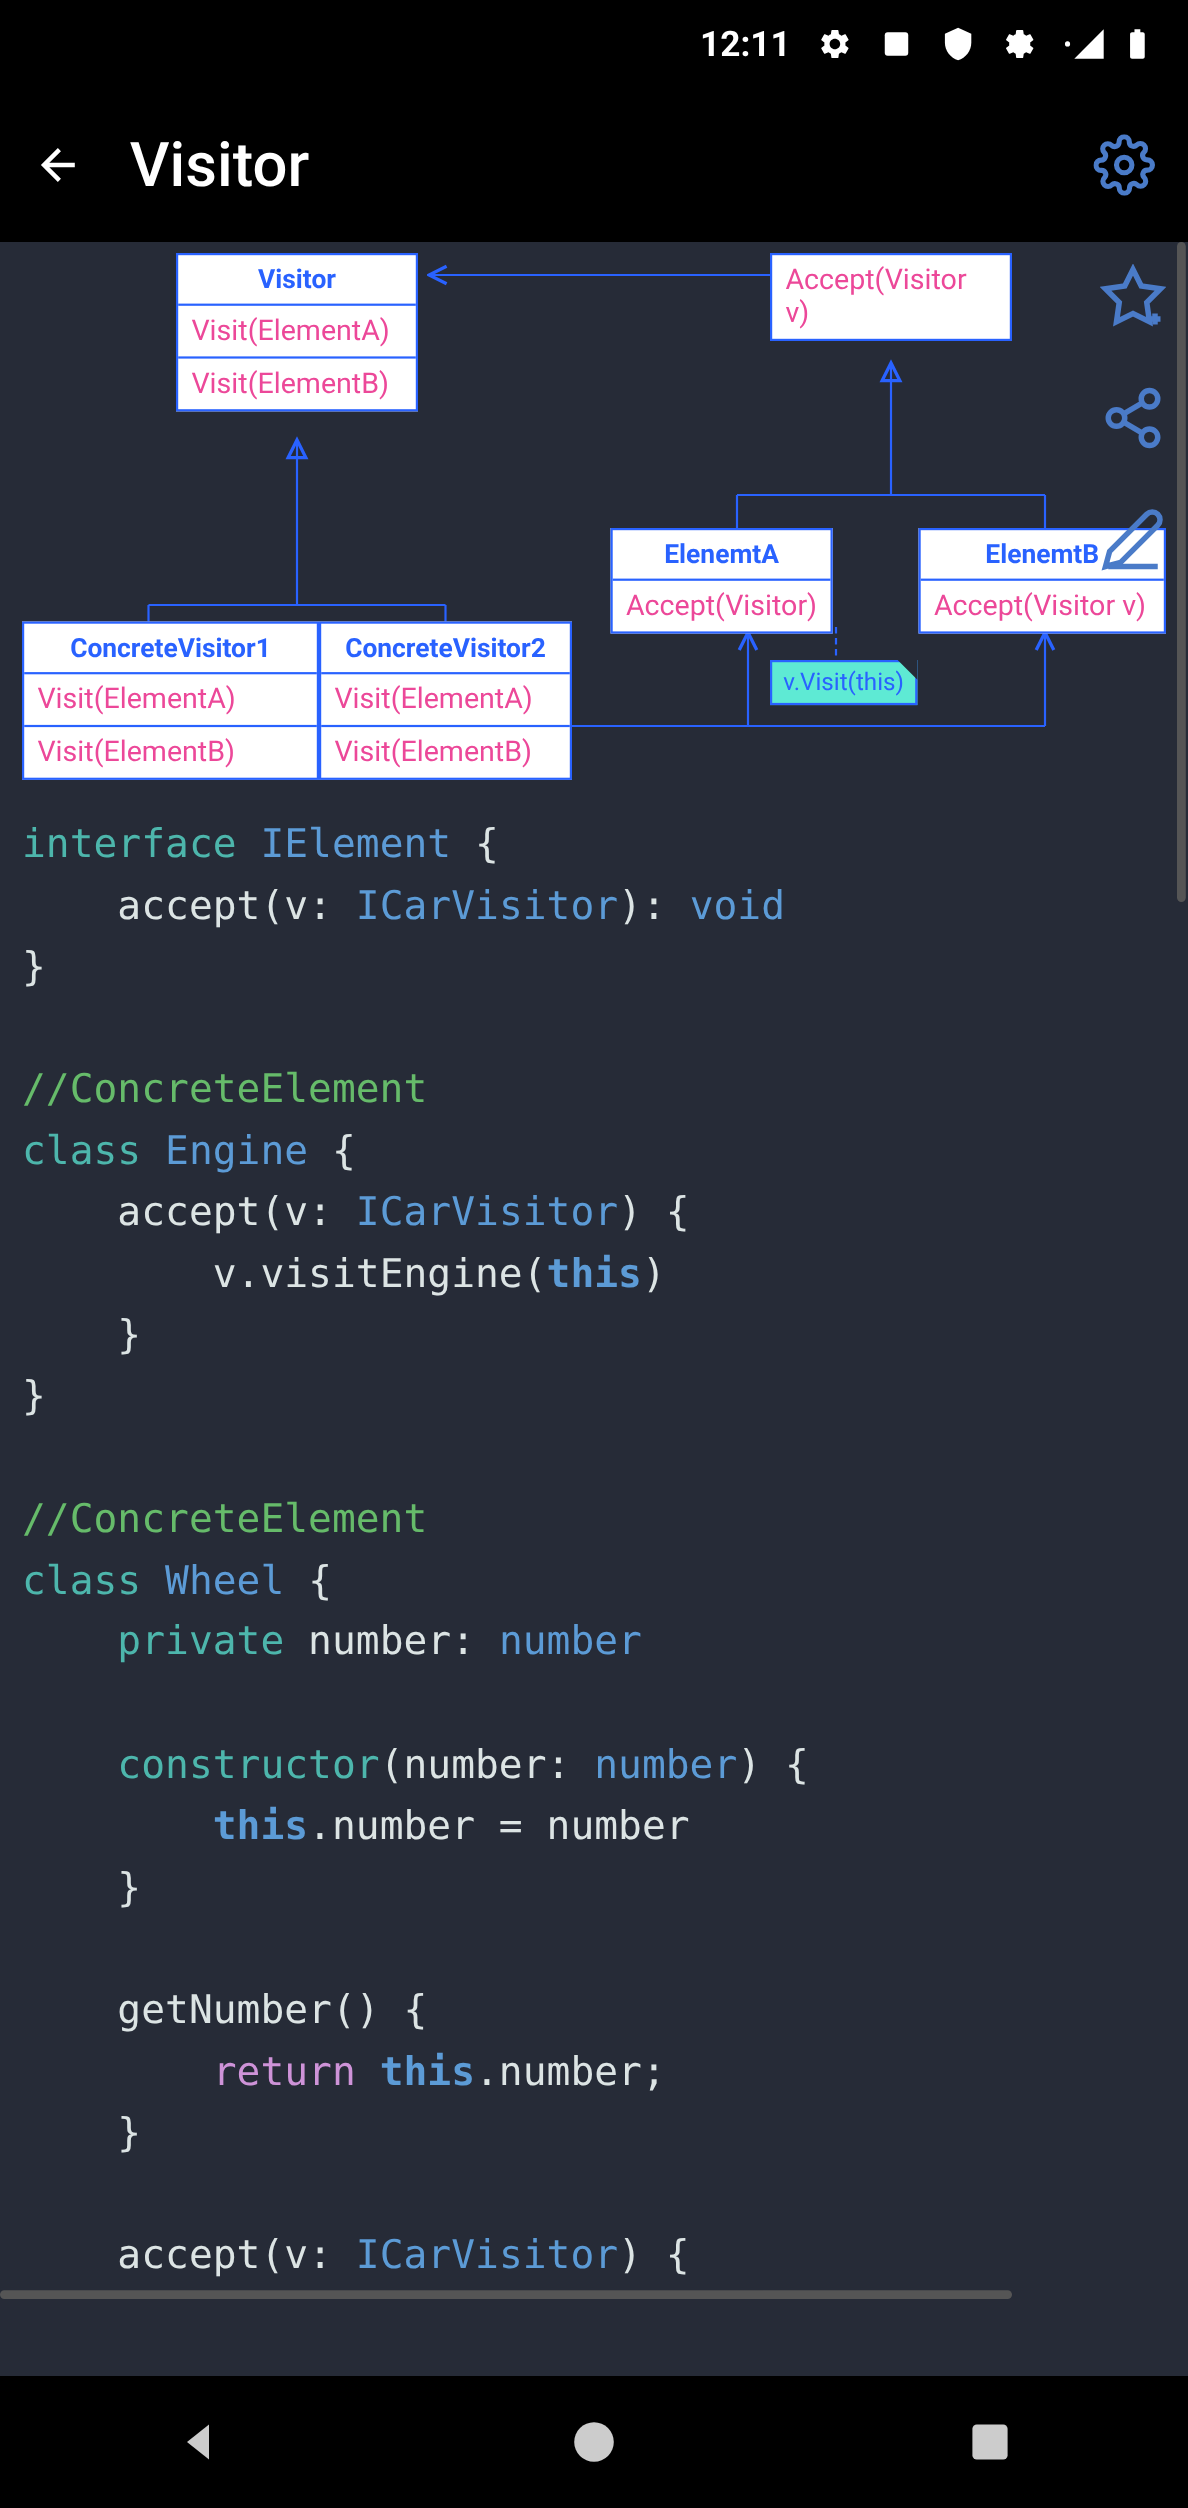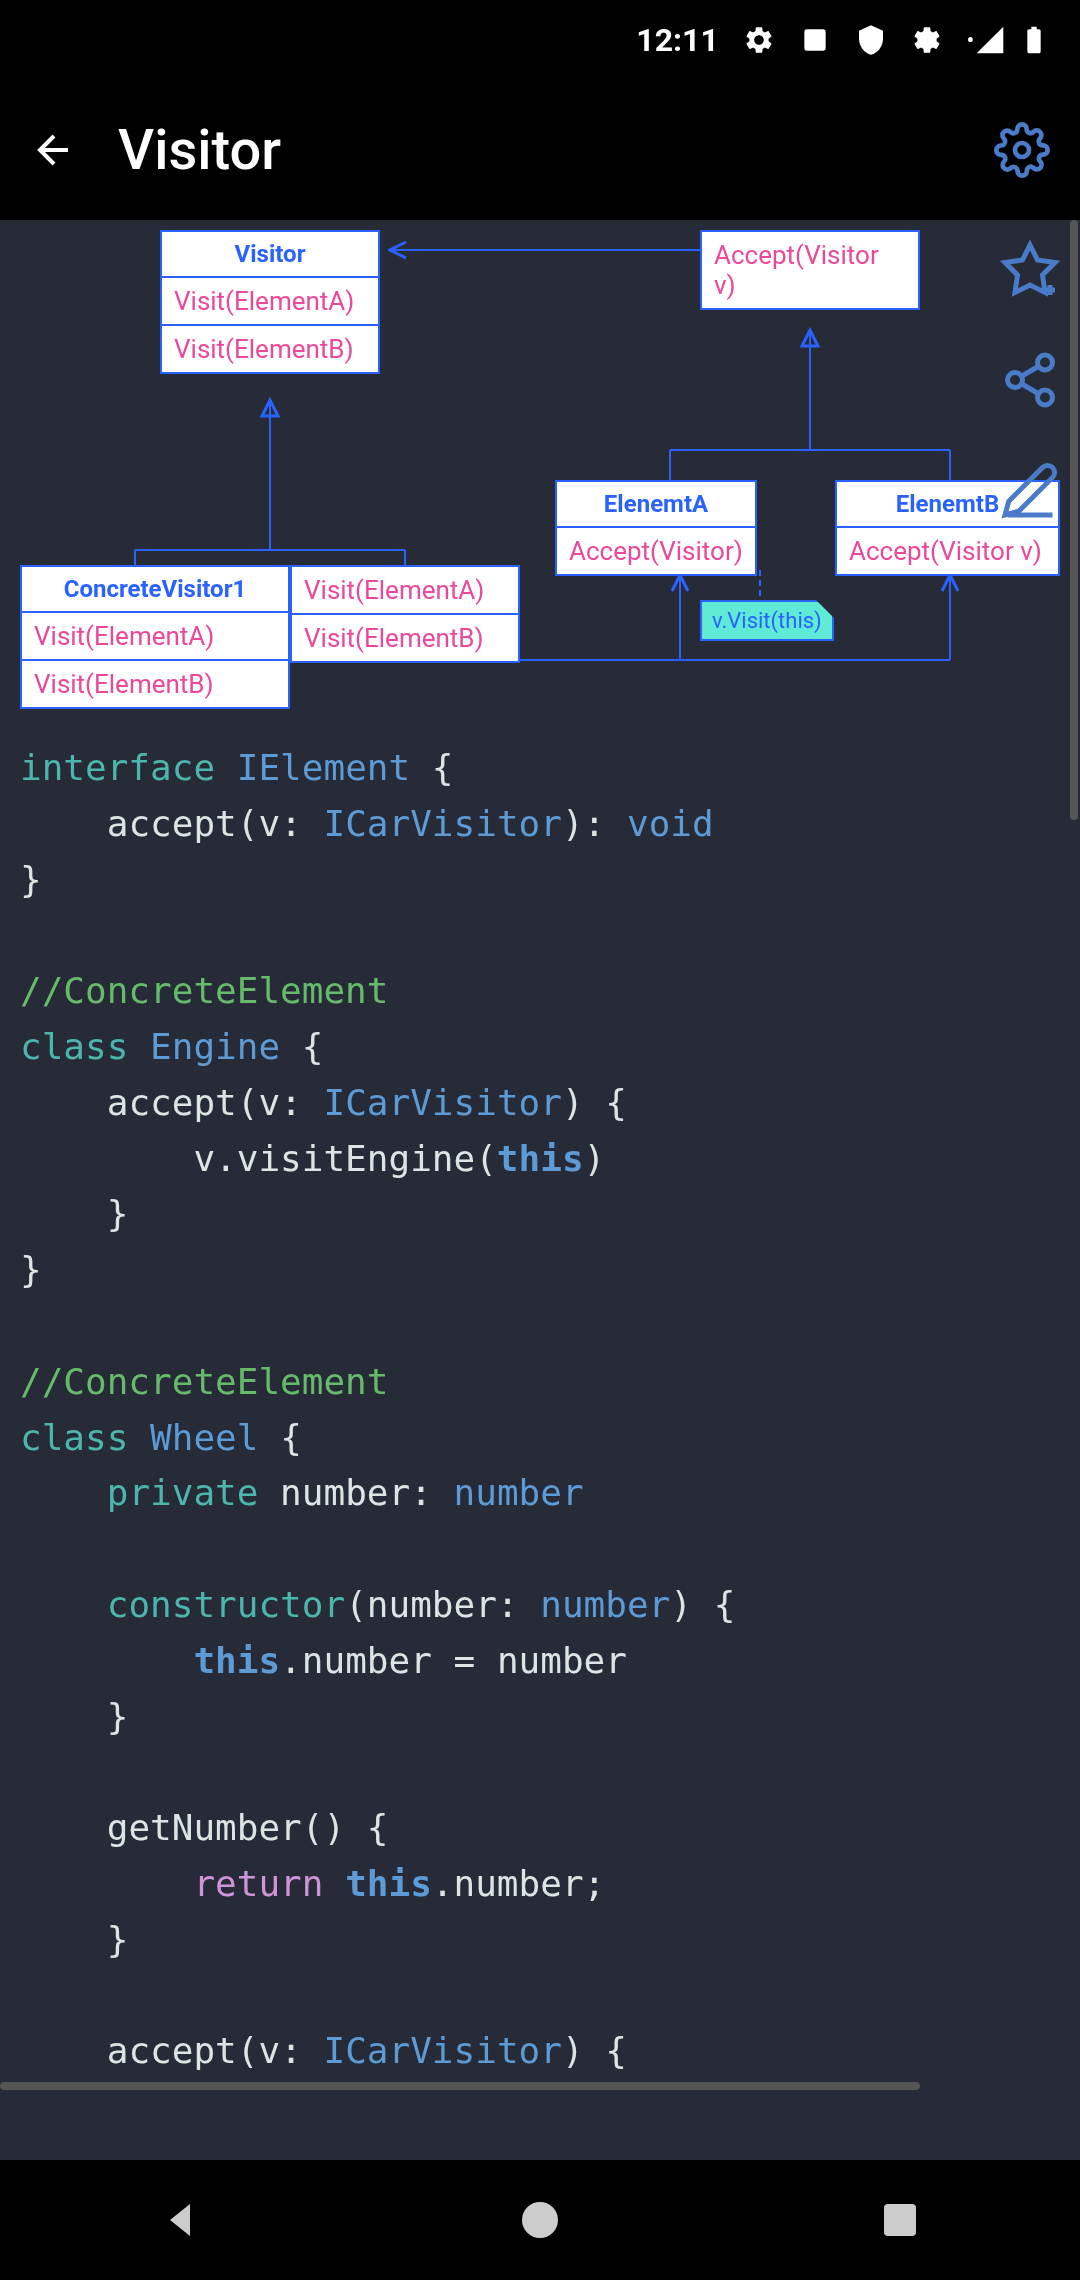--- a/index.html
+++ b/index.html
@@ -221,20 +221,21 @@
     </div>
     <div class="uml-box" style="left:700px;top:10px;width:220px">
       <div class="uml-method">Accept(Visitor v)</div>
     </div>
     <div class="uml-box" style="left:20px;top:345px;width:270px">
       <div class="uml-header">ConcreteVisitor1</div>
       <div class="uml-method">Visit(ElementA)</div>
       <div class="uml-method">Visit(ElementB)</div>
     </div>
     <div class="uml-box" style="left:290px;top:345px;width:230px">
+      <div class="uml-header">ConcreteVisitor2</div>
       <div class="uml-method">Visit(ElementA)</div>
       <div class="uml-method">Visit(ElementB)</div>
     </div>
     <div class="uml-box" style="left:555px;top:260px;width:202px">
       <div class="uml-header">ElenemtA</div>
       <div class="uml-method">Accept(Visitor)</div>
     </div>
     <div class="uml-box" style="left:835px;top:260px;width:225px">
       <div class="uml-header">ElenemtB</div>
       <div class="uml-method">Accept(Visitor v)</div>

